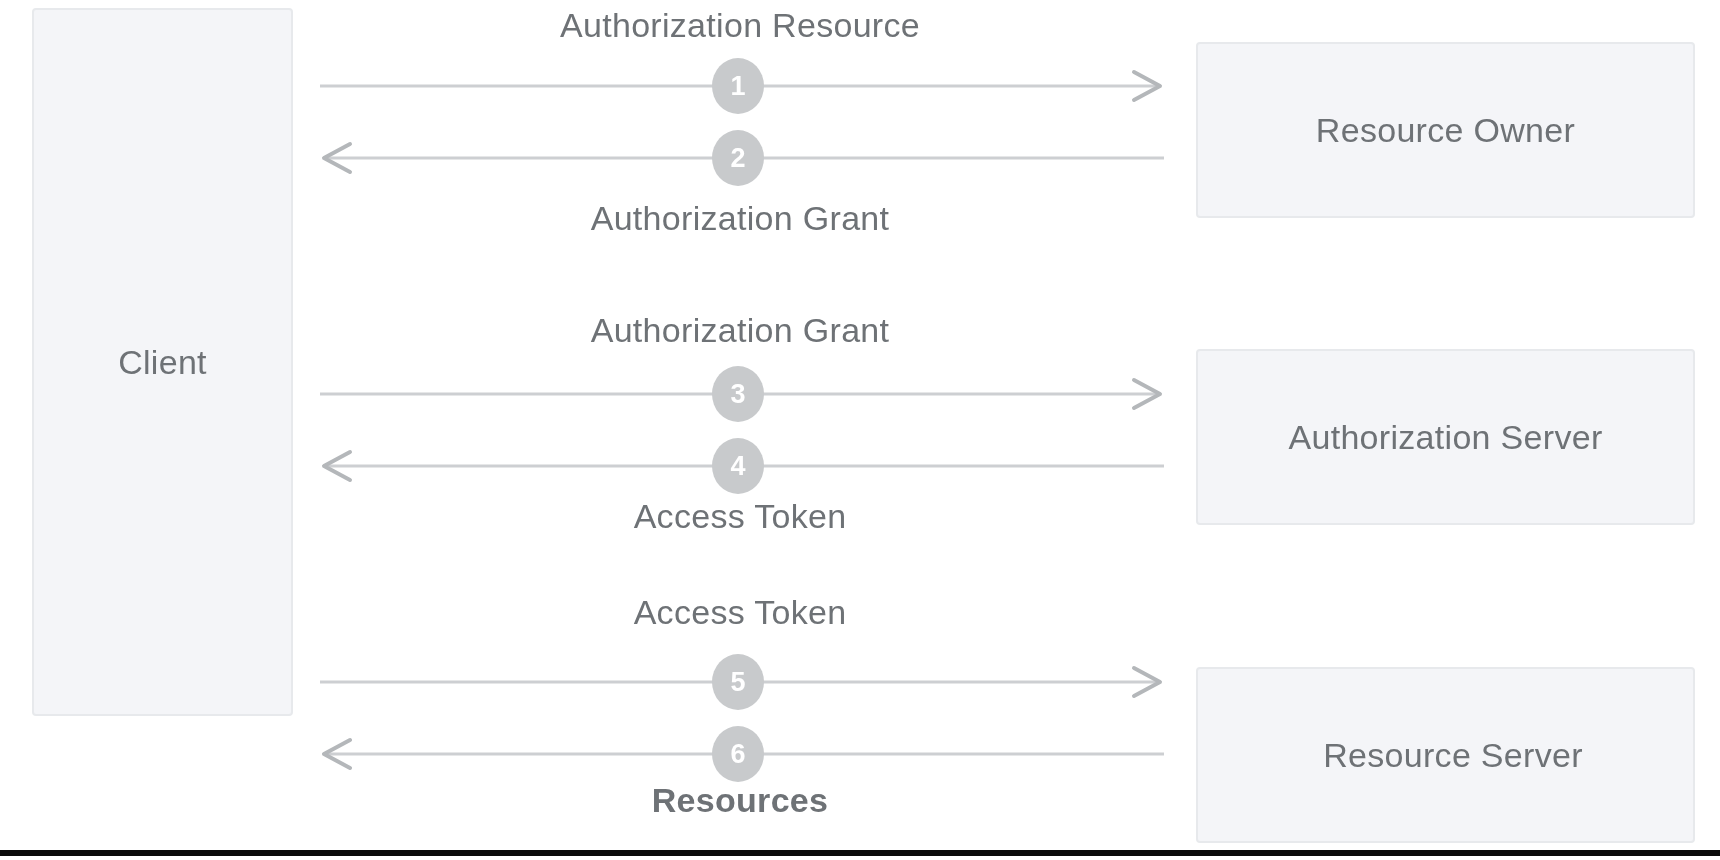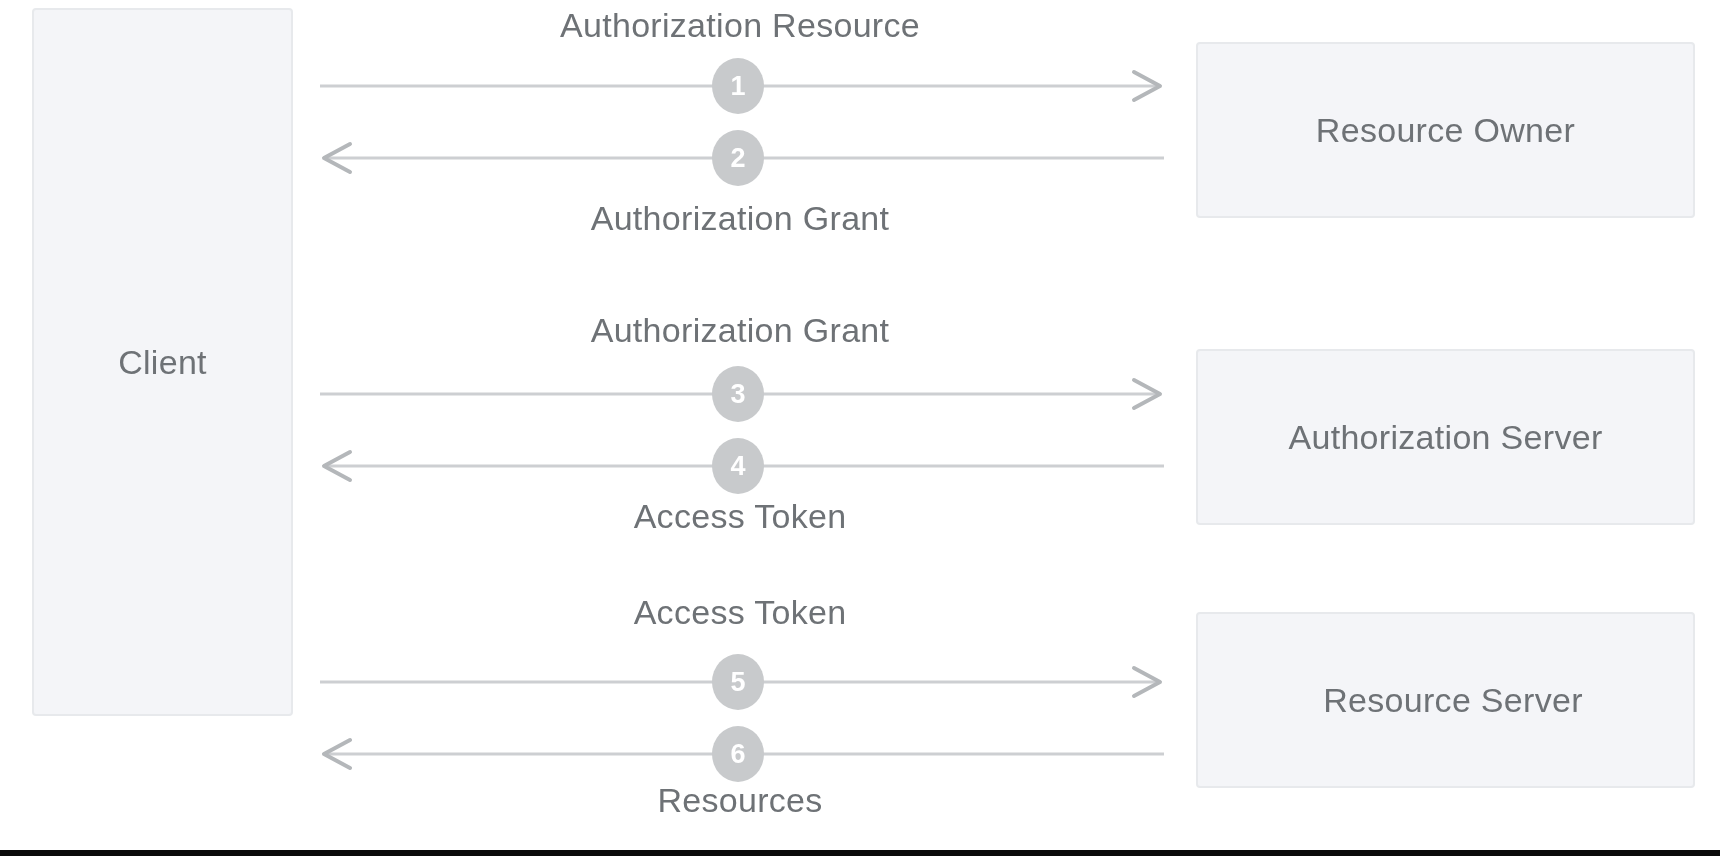--- a/index.html
+++ b/index.html
@@ -26,39 +26,39 @@
     justify-content: center;
     box-sizing: border-box;
     color: #6e7276;
     font-size: 34px;
     letter-spacing: 0.3px;
   }
   .client-box   { left: 32px;  top: 8px;   width: 261px; height: 708px; }
   .actor        { left: 1196px; width: 499px; height: 176px; }
   .actor-0      { top: 42px; }
   .actor-1      { top: 349px; align-items: center; }
-  .actor-2      { top: 612px; padding-left: 15px; }
+  .actor-2      { top: 667px; padding-left: 15px; }
 
   
   .flow-label {
     position: absolute;
     left: 740px;
     transform: translateX(-50%);
     white-space: nowrap;
     color: #6e7276;
     font-size: 34px;
     letter-spacing: 0.3px;
     line-height: 40px;
   }
   .f0-top    { top: 5px; }
   .f0-bottom { top: 198px; }
   .f1-top    { top: 310px; }
   .f1-bottom { top: 496px; }
   .f2-top    { top: 592px; }
-  .f2-bottom { top: 780px; }
+  .f2-bottom { top: 780px; font-weight: bold; }
 
   
   .arrow {
     position: absolute;
     left: 318px;
     width: 848px;
     height: 40px;
   }
   .a1 { top: 66px; }
   .a2 { top: 138px; }

